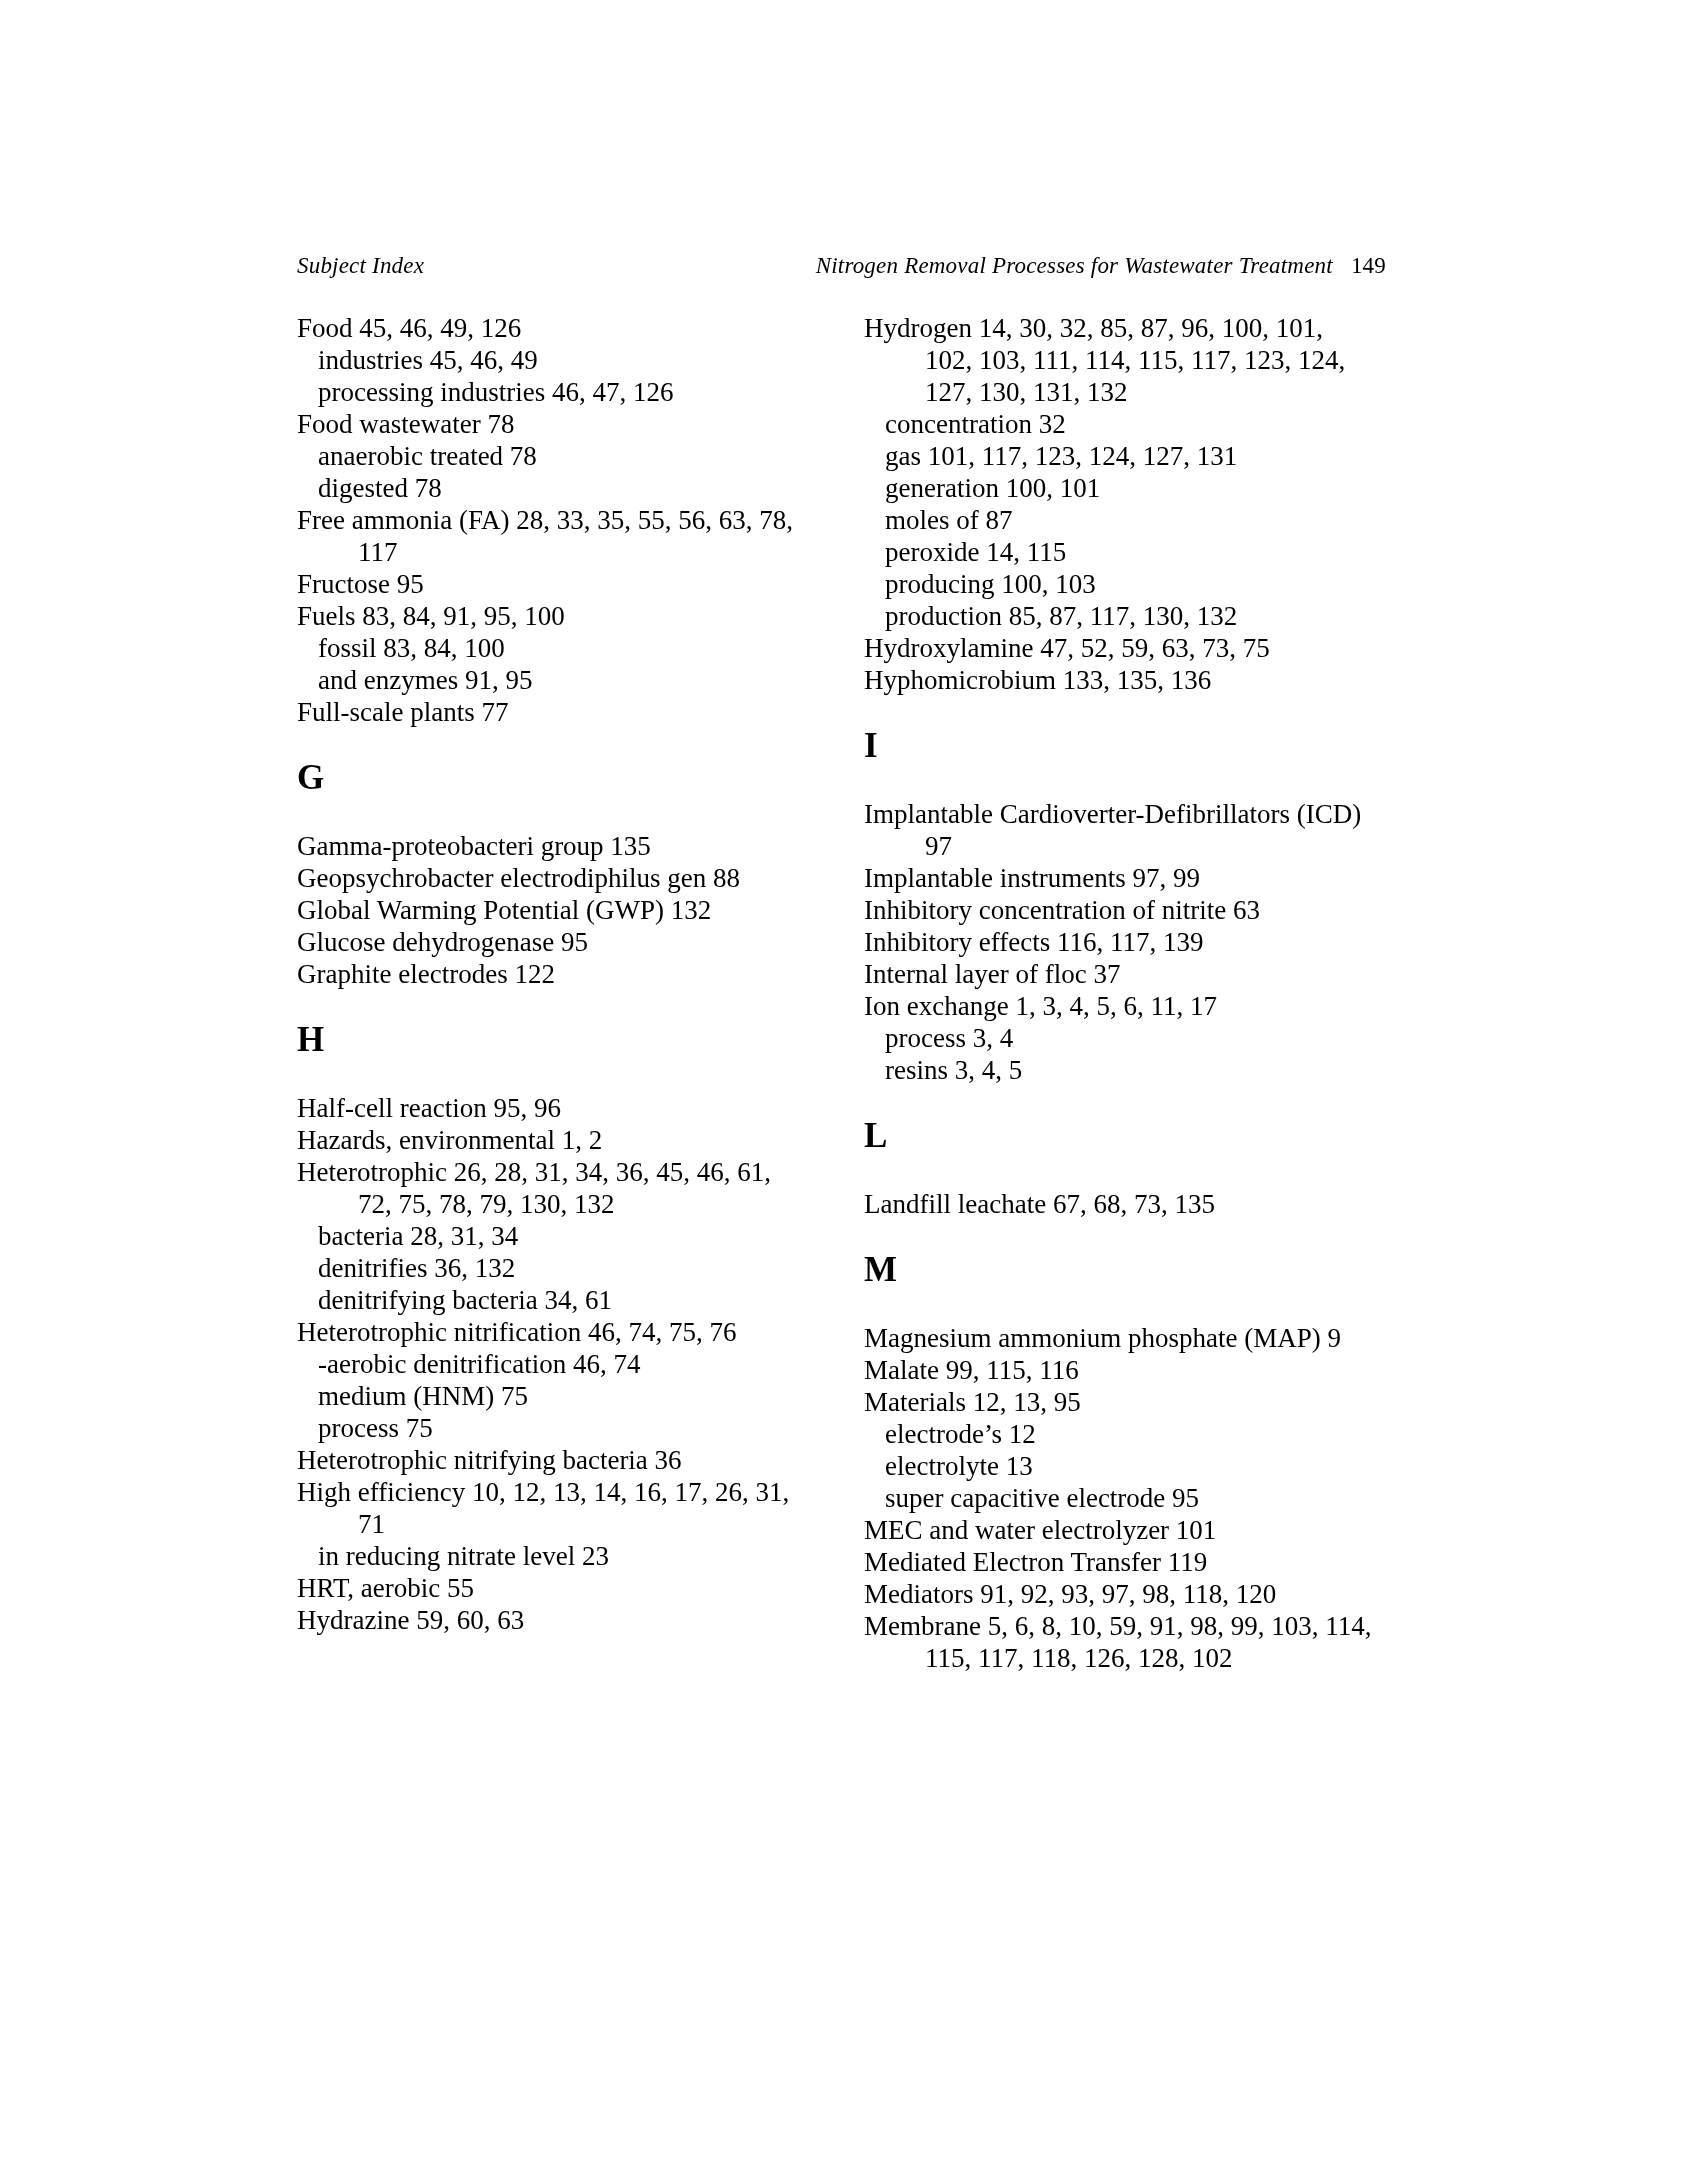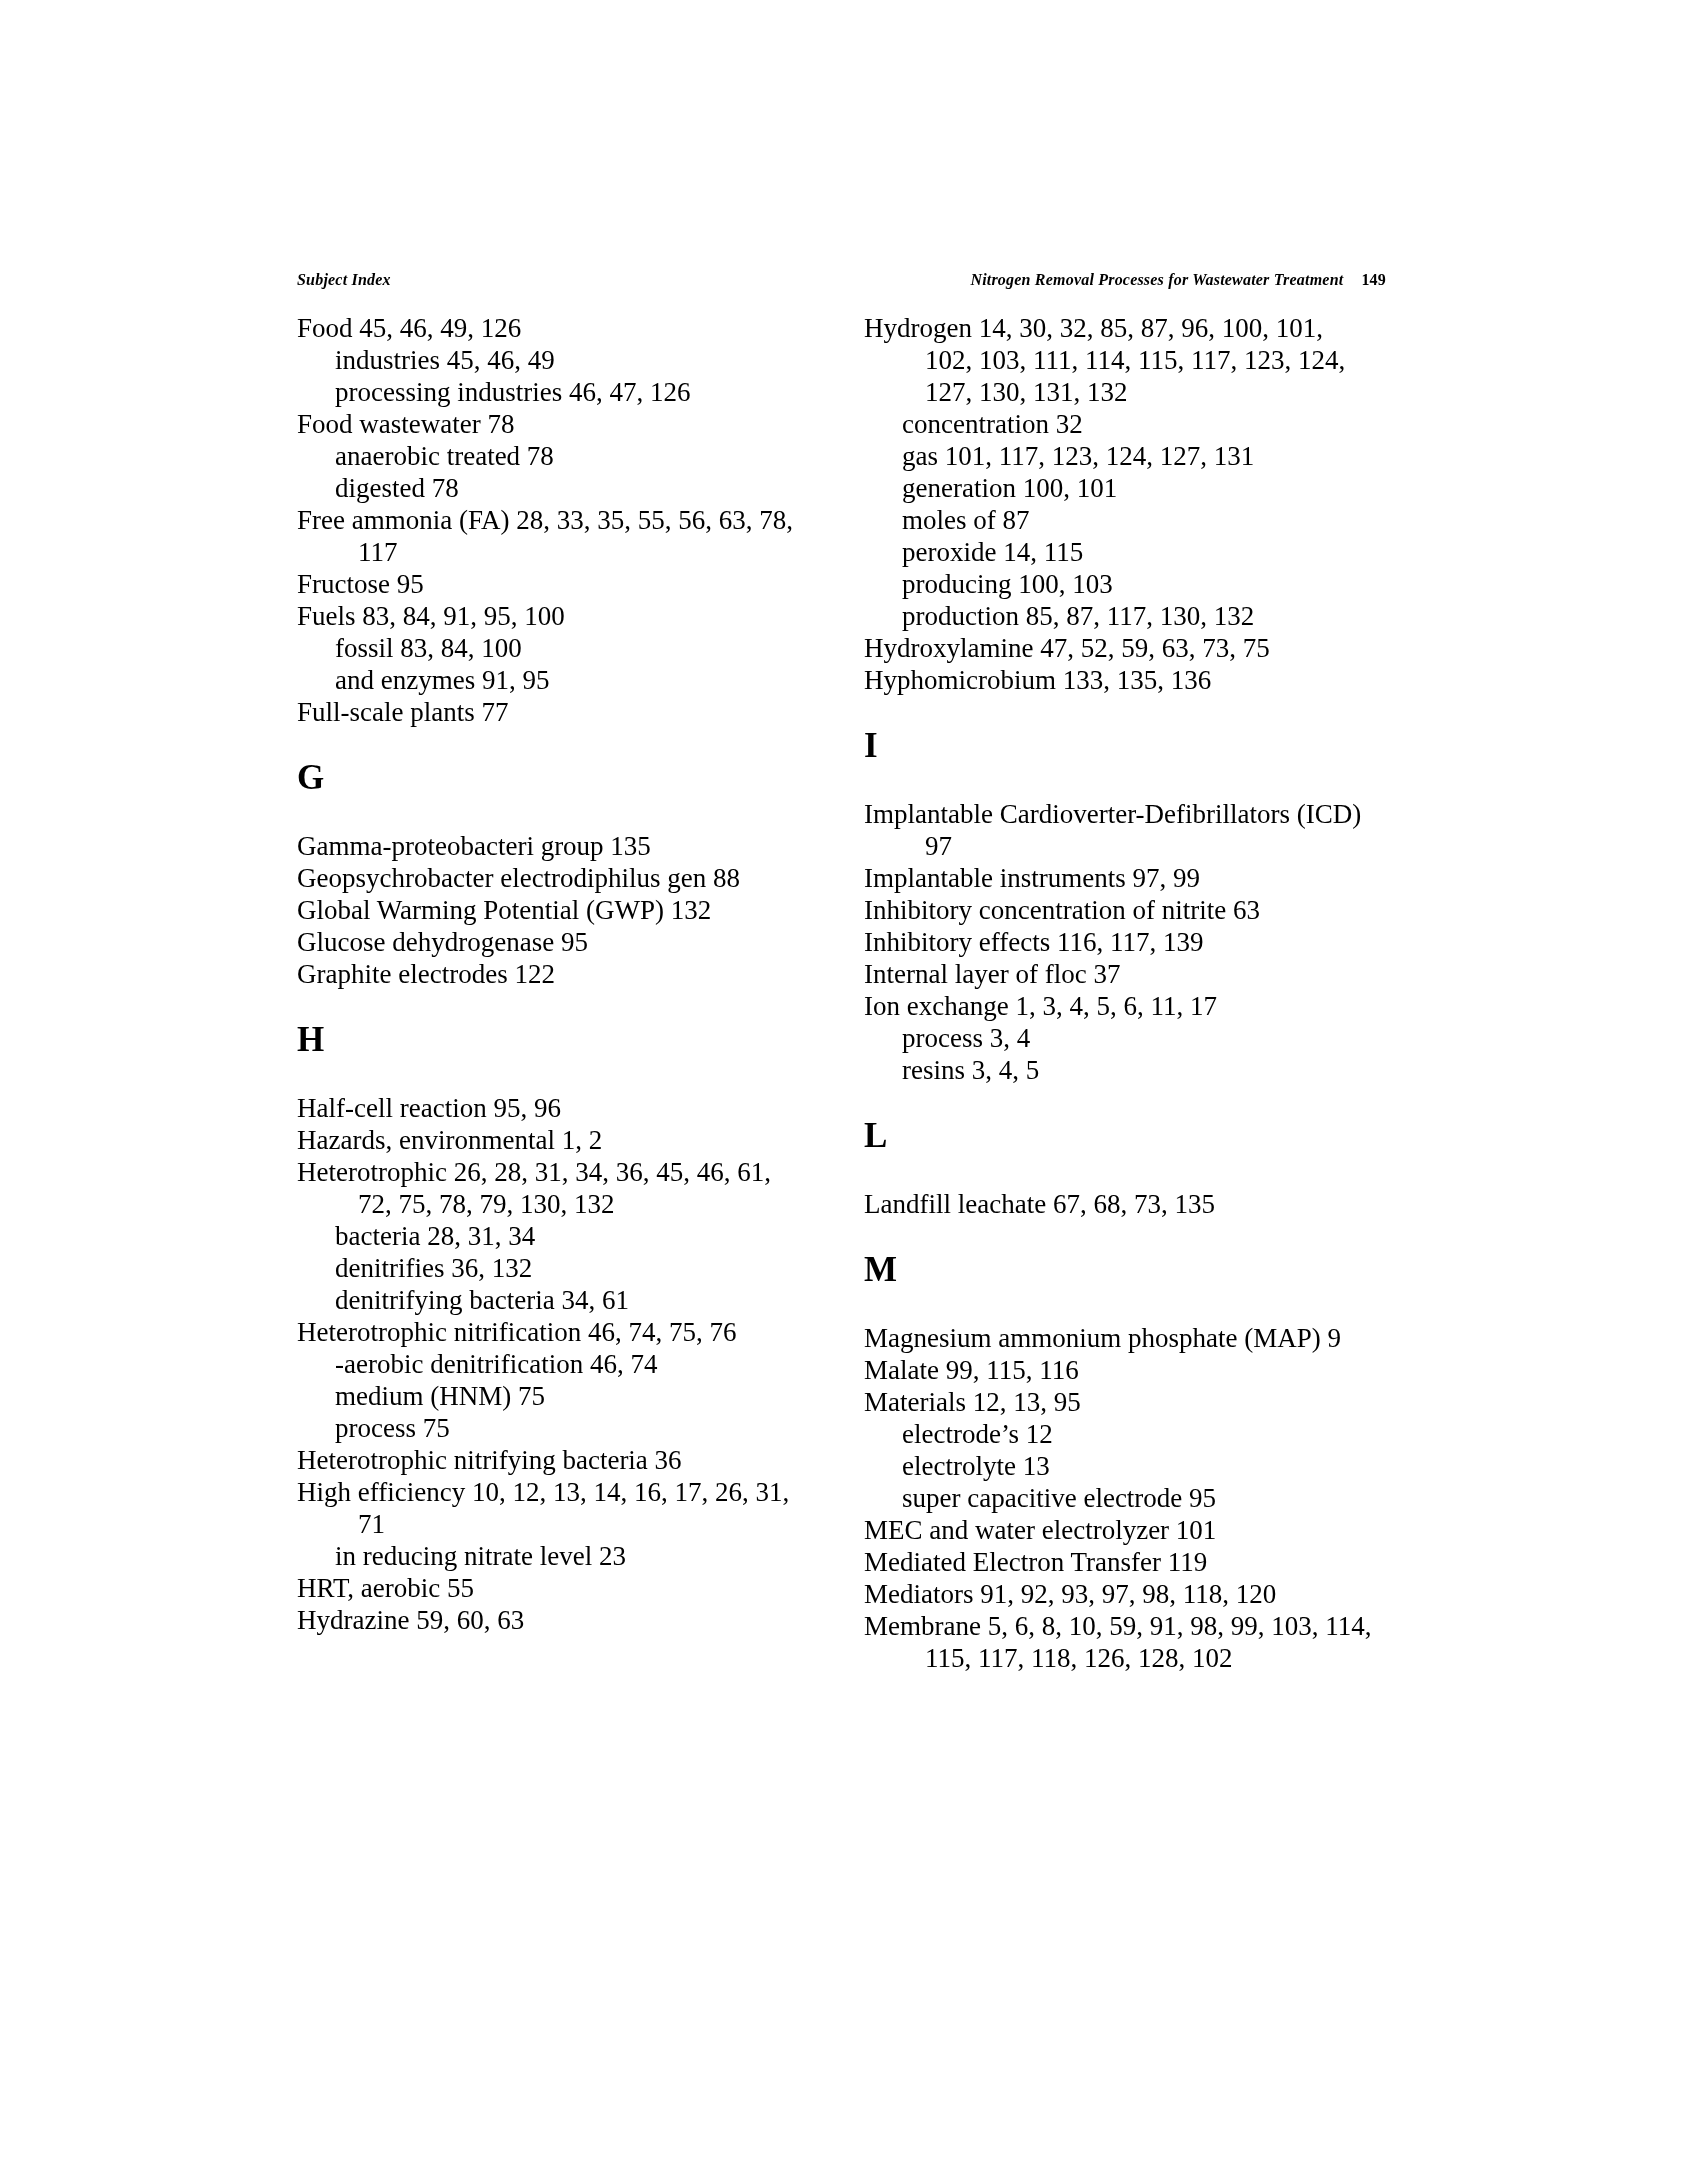--- a/index.html
+++ b/index.html
@@ -7,23 +7,23 @@
     width: 1684px;
     height: 2179px;
     background: #ffffff;
     color: #000000;
     font-family: "Liberation Serif", serif;
     position: relative;
     overflow: hidden;
   }
   .running-header {
     position: absolute;
-    top: 271px;
-    font-size: 16px;
-    font-weight: bold;
+    top: 253px;
+    font-size: 23px;
+    font-weight: normal;
     font-style: italic;
     white-space: nowrap;
     letter-spacing: 0.2px;
   }
   .header-left { left: 297px; }
   .header-right { right: 298px; text-align: center; }
   .header-right .pagenum {
     font-style: normal;
     margin-left: 18px;
   }
@@ -34,21 +34,21 @@
   }
   .col-left  { left: 297px; }
   .col-right { left: 864px; }
   .entry {
     font-size: 27px;
     line-height: 32px;
     white-space: pre;          
     padding-left: 61px;        
     text-indent: -61px;
   }
-  .entry.sub { margin-left: 38px; }
+  .entry.sub { margin-left: 21px; }
   .letter {
     font-size: 35px;
     line-height: 40px;
     font-weight: bold;
     margin: 30px 0 32px 0;
   }
   section { margin: 0; padding: 0; }
 </style>
 </head>
 <body>

